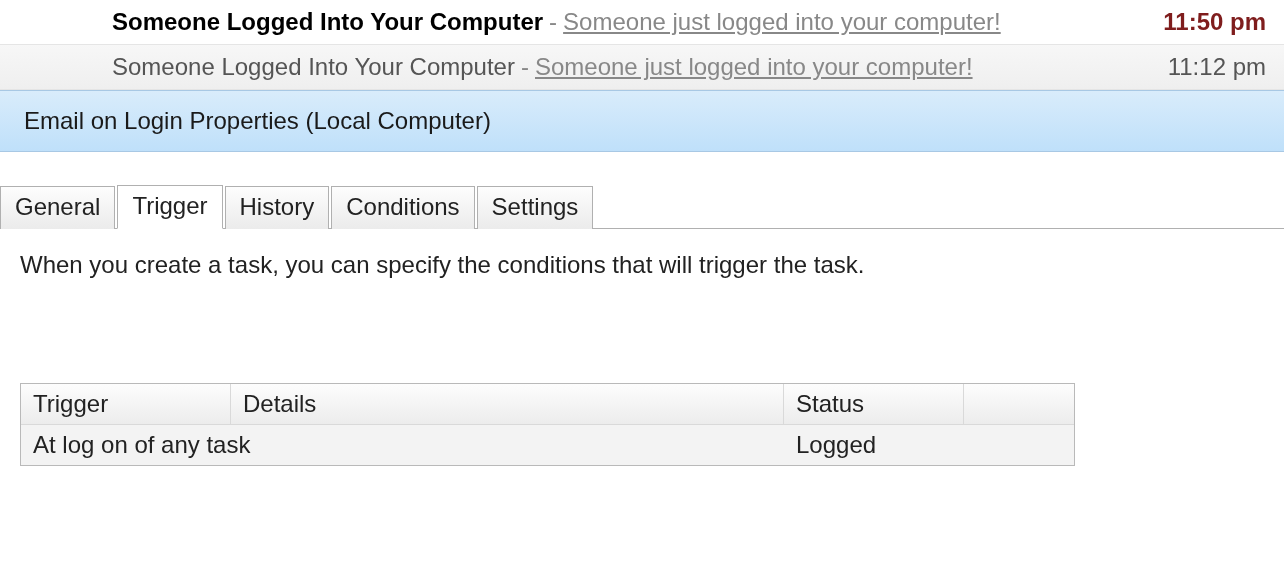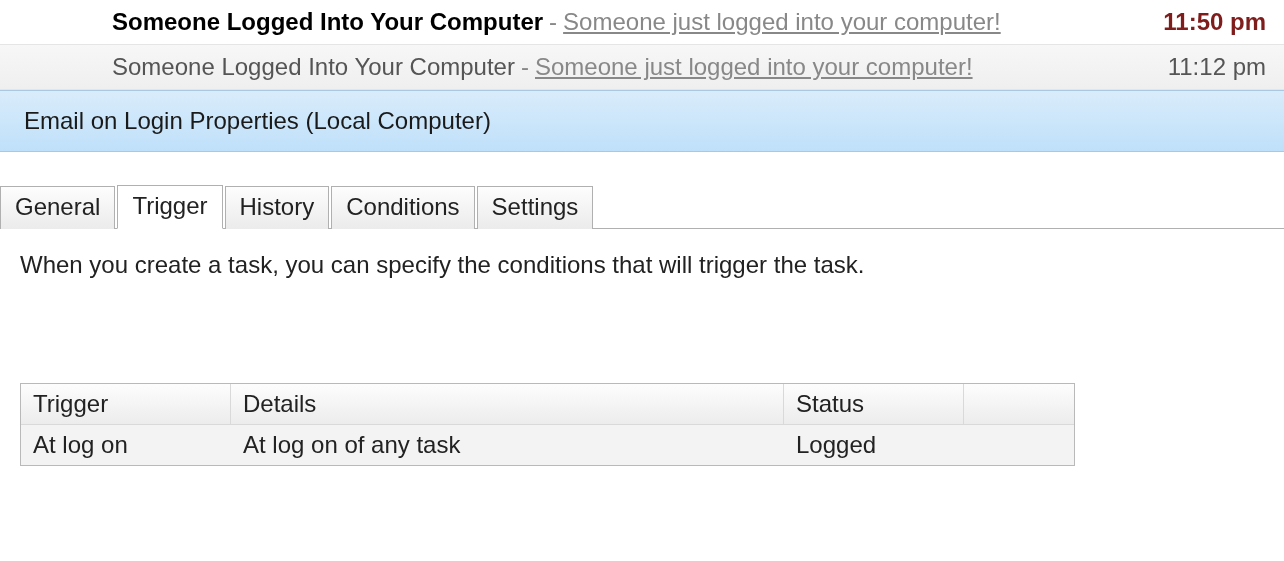--- a/index.html
+++ b/index.html
@@ -172,19 +172,18 @@
   <div>When you create a task, you can specify the conditions that will trigger the task.</div>
 
   <div class="trig-table">
     <div class="trig-header">
       <div class="th col-trigger">Trigger</div>
       <div class="th col-details">Details</div>
       <div class="th col-status">Status</div>
       <div class="th col-extra"></div>
     </div>
     <div class="trig-row">
-      <div class="td col-trigger">At log on</div>
       <div class="td col-details">At log on of any task</div>
       <div class="td col-status">Logged</div>
       <div class="td col-extra"></div>
     </div>
   </div>
 </div>
 
 </body></html>

